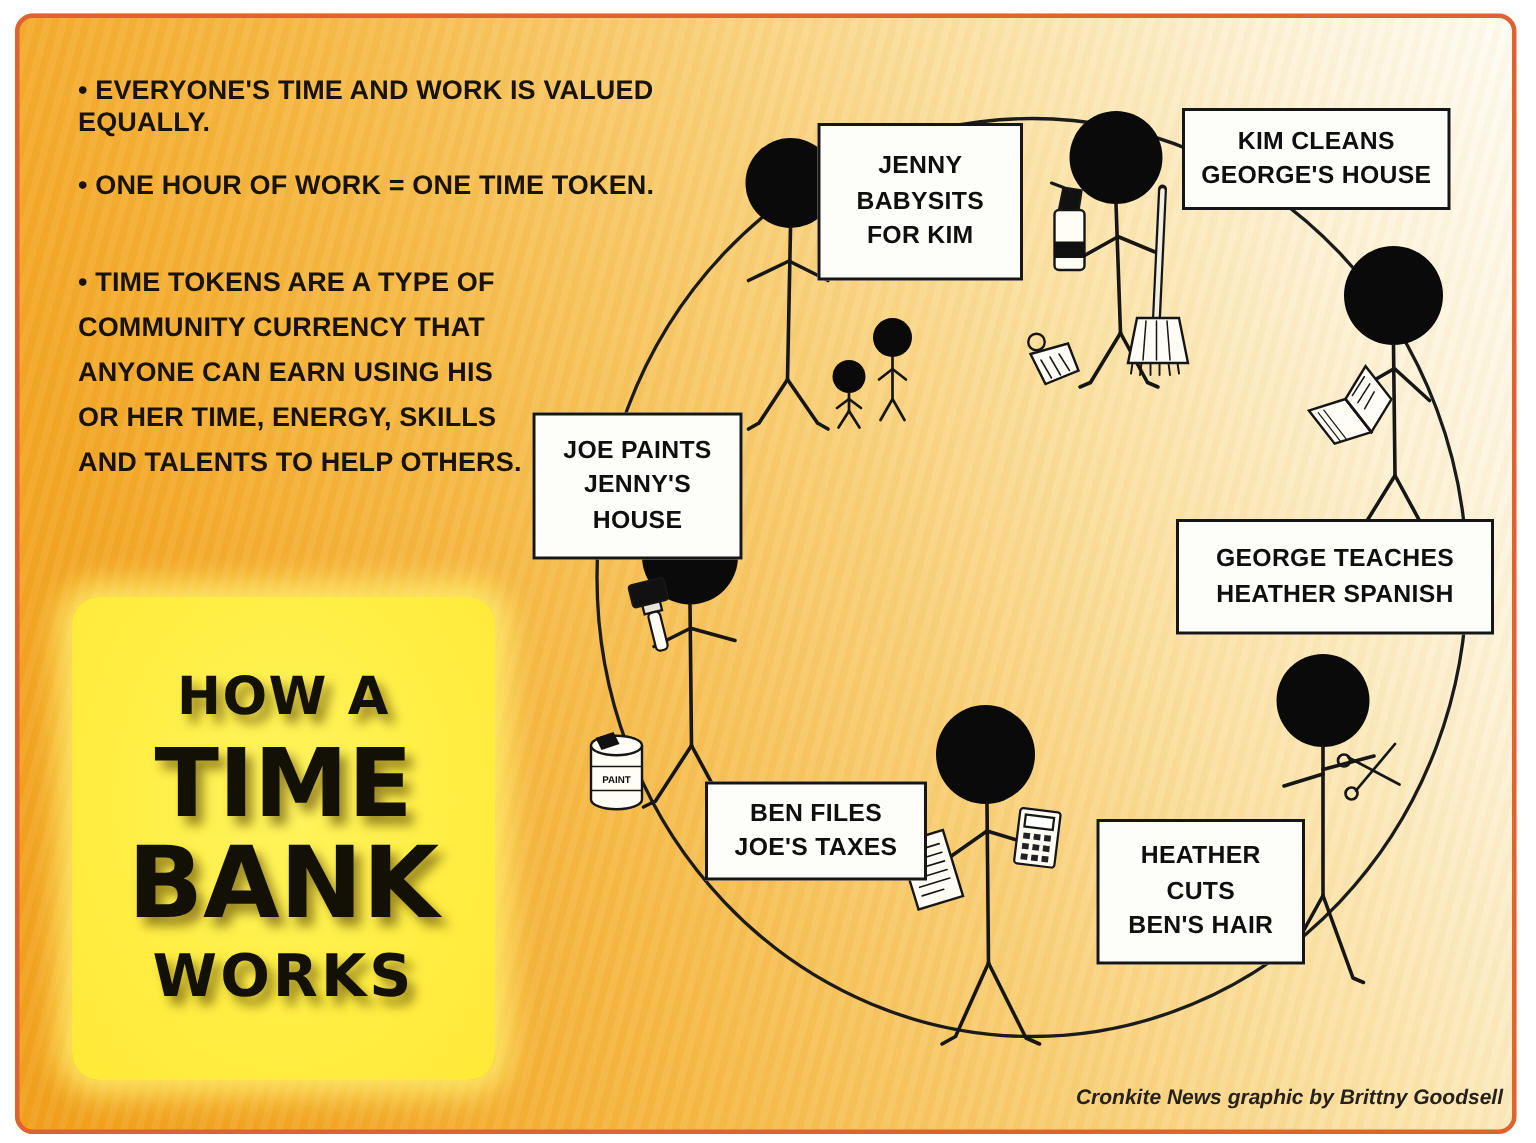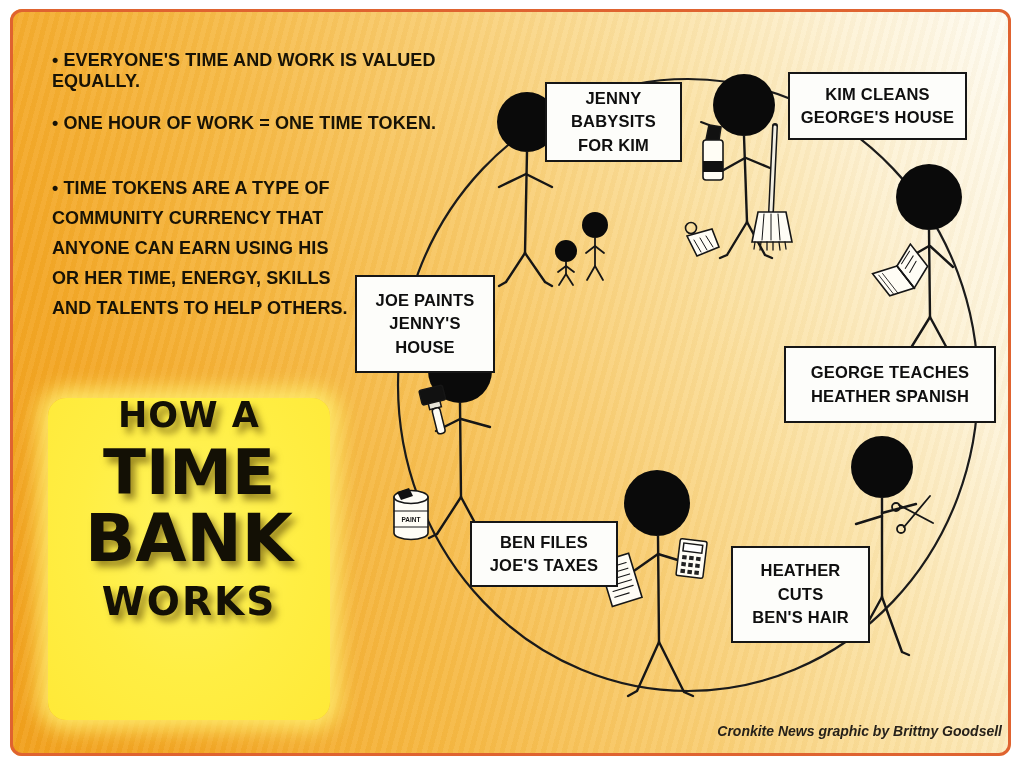--- a/index.html
+++ b/index.html
@@ -30,36 +30,36 @@
   }
   .b1{top:50px;width:460px;}
   .b2{top:113px;width:460px;}
   .b3{top:173px;width:340px;line-height:30px;}
 
   .title-box{
     position:absolute;left:48px;top:398px;width:282px;height:322px;
     border-radius:18px;z-index:3;
     background:radial-gradient(ellipse at 50% 42%,#fff45e 0%,#ffee43 55%,#ffe938 100%);
     box-shadow:0 0 20px 10px rgba(255,240,110,0.85);
-    display:flex;flex-direction:column;align-items:center;justify-content:flex-start;
+    display:flex;flex-direction:column;align-items:center;justify-content:center;
     color:#131005;font-family:"DejaVu Sans",sans-serif;font-weight:700;
   }
   .title-box span{display:block;text-shadow:5px 6px 7px rgba(92,72,6,0.6);line-height:1;}
   .t1{font-size:35px;letter-spacing:1px;margin-bottom:8px;}
   .t2{font-size:63px;letter-spacing:0;}
   .t3{font-size:66px;margin-top:2px;}
   .t4{font-size:39px;letter-spacing:2px;margin-top:10px;}
 
   .tag{
     position:absolute;background:#fdfdfa;border:2px solid #161616;
     display:flex;align-items:center;justify-content:center;text-align:center;
     font-weight:700;font-size:16.5px;line-height:1.42;letter-spacing:0.2px;
     white-space:pre-line;color:#0f0f0f;box-sizing:border-box;z-index:4;
   }
-  .tag-jenny{left:545px;top:82px;width:137px;height:80px;}
+  .tag-jenny{left:545px;top:82px;width:137px;height:105px;}
   .tag-kim{left:788px;top:72px;width:179px;height:68px;}
   .tag-joe{left:355px;top:242px;width:140px;height:98px;margin-top:33px;}
   .tag-george{left:784px;top:346px;width:212px;height:77px;}
   .tag-ben{left:470px;top:521px;width:148px;height:66px;}
   .tag-heather{left:731px;top:546px;width:139px;height:97px;}
 
   .credit{
     position:absolute;top:723px;right:22px;z-index:4;
     font-size:14px;font-style:italic;font-weight:600;color:#26211a;
   }

